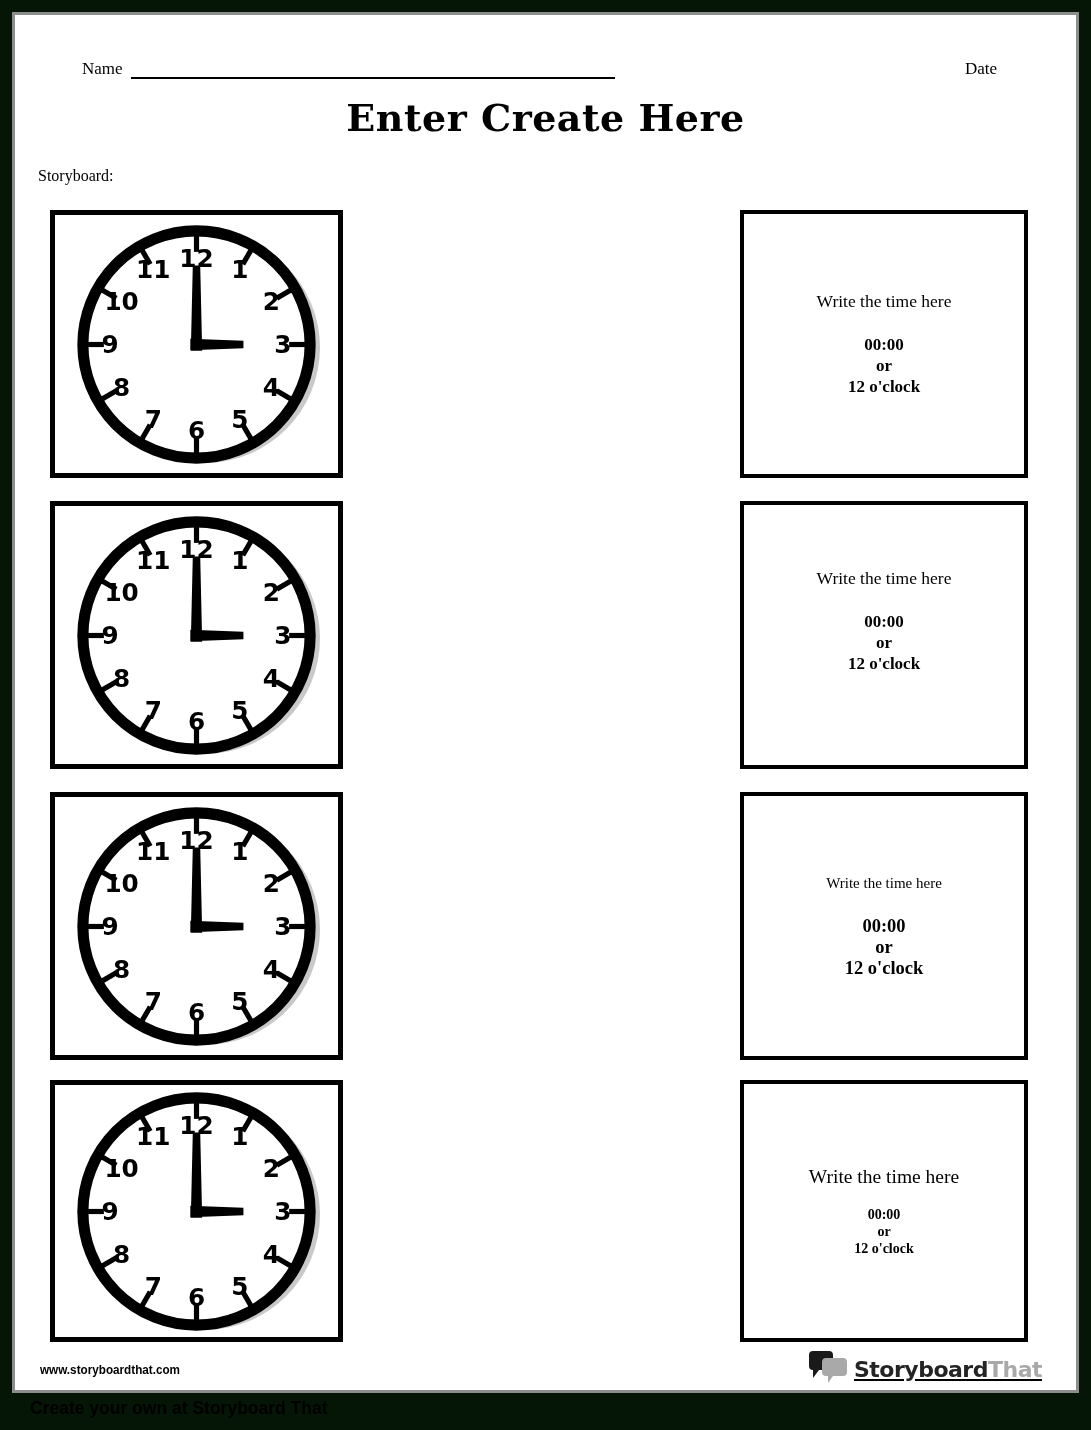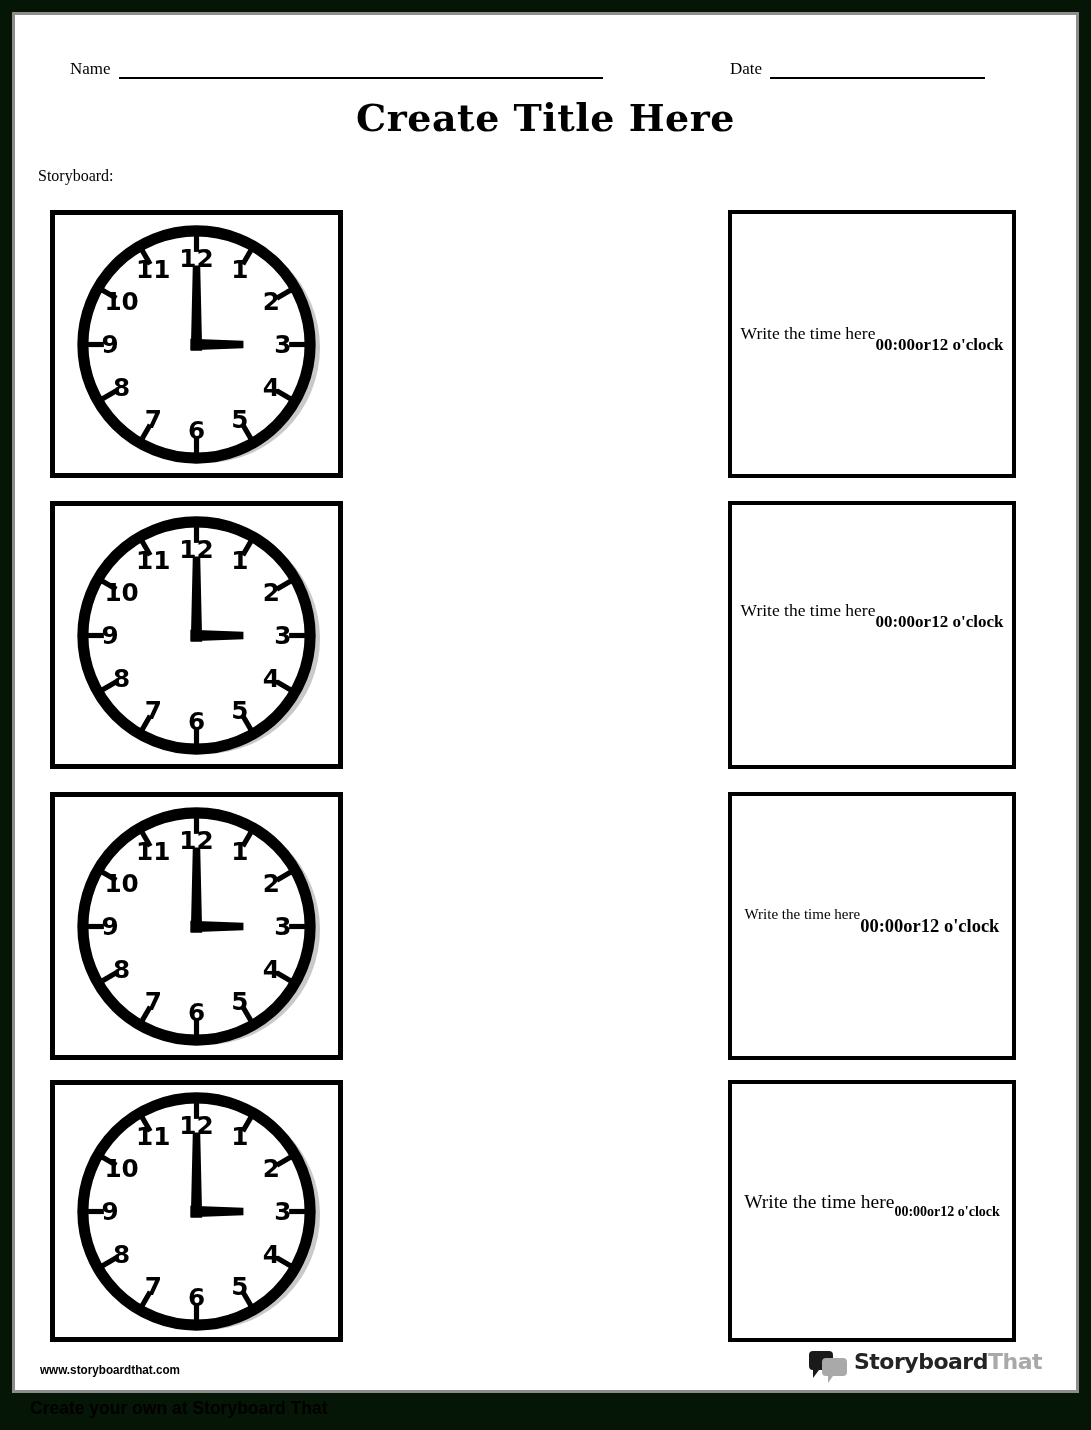--- a/index.html
+++ b/index.html
@@ -9,72 +9,72 @@
     --ink:#000000;
     --logogray:#a9a9a9;
   }
   html,body{margin:0;padding:0;background:var(--frame);}
   .canvas{position:relative;width:1091px;height:1430px;background:var(--frame);overflow:hidden;
           font-family:"Liberation Serif",serif;color:var(--ink);}
   .sheet{position:absolute;left:12px;top:12px;width:1067px;height:1381px;background:#ffffff;
          border:3px solid var(--pageborder);box-sizing:border-box;}
 
   
-  .field{position:absolute;display:flex;align-items:flex-end;gap:8px;font-size:17px;}
+  .field{position:absolute;display:flex;align-items:flex-end;gap:8px;font-size:17px;margin-left:12px;}
   .field-name{left:55px;top:44px;width:533px;}
-  .field-date{left:715px;top:44px;width:255px;}
+  .field-date{left:715px;top:44px;width:255px;flex-direction:column;}
   .field-line{flex:1;border-bottom:2px solid var(--ink);height:18px;}
   .title{position:absolute;left:0;right:0;top:80px;text-align:center;
          font-family:"DejaVu Serif",serif;font-weight:700;font-size:38px;letter-spacing:.5px;}
   .directions{position:absolute;left:23px;top:152px;font-size:16px;}
 
   
   .row{position:absolute;left:35px;width:978px;height:268px;}
   .r0{top:195px}.r1{top:486px}.r2{top:777px}.r3{top:1065px;height:262px}
   .clock-box{position:absolute;left:0;top:0;width:293px;height:100%;border:5px solid var(--ink);
              box-sizing:border-box;display:flex;align-items:center;justify-content:center;background:#fff;}
   .clock{width:247px;height:247px;display:block;}
-  .answer-box{position:absolute;right:12px;top:0;width:288px;height:100%;border:4px solid var(--ink);
-              box-sizing:border-box;display:flex;align-items:center;justify-content:center;
+  .answer-box{position:absolute;right:0;top:0;width:288px;height:100%;border:4px solid var(--ink);
+              box-sizing:border-box;display:flex;flex-direction:column;align-items:center;justify-content:center;
               text-align:center;background:#fff;}
   .prompt{line-height:1.2;}
   .tline{line-height:21px;font-weight:bold;}
   .r0 .prompt,.r1 .prompt{font-size:17.5px;margin-bottom:22px;}
   .r0 .tline,.r1 .tline{font-size:17px;}
   .r1 .answer-box{padding-bottom:28px;}
   .r2 .prompt{font-size:15px;margin-bottom:24px;}
   .r2 .tline{font-size:18.5px;}
   .r3 .prompt{font-size:19.5px;margin-bottom:18px;}
   .r3 .tline{font-size:14px;line-height:17px;}
 
   
   .website{position:absolute;left:25px;top:1347px;font-family:"Liberation Sans",sans-serif;
            font-weight:700;font-size:13px;transform:scaleX(.9);transform-origin:left;letter-spacing:0;}
-  .logo{position:absolute;right:34px;top:1334px;display:flex;align-items:flex-start;gap:6px;}
+  .logo{position:absolute;right:34px;top:1334px;display:flex;align-items:center;gap:6px;text-decoration:underline;}
   .logo-text{font-family:"DejaVu Sans",sans-serif;font-weight:700;font-size:22px;letter-spacing:-.5px;color:#242424;}
   .logo-text .that{color:var(--logogray);}
   .tagline{position:absolute;left:30px;top:1398px;font-family:"Liberation Sans",sans-serif;
            font-weight:700;font-size:17.5px;color:#000000;}
 </style>
 </head>
 <body>
 
 <div class="canvas">
   <div class="sheet">
 
     <div class="field field-name">
       <span>Name</span>
       <span class="field-line"></span>
     </div>
     <div class="field field-date">
       <span>Date</span>
       <span class="field-line"></span>
     </div>
 
-    <div class="title">Create Title Here</div>
+    <div class="title">Enter Create Here</div>
     <div class="directions">Storyboard:</div>
 
     <div id="rows-container">
         <div class="row r0">
     <div class="clock-box">
       <svg class="clock" viewBox="0 0 200 200">
               <circle cx="106.5" cy="102.5" r="93.5" fill="#c9c9c9"></circle>
               <circle cx="100" cy="100" r="92" fill="#ffffff" stroke="#000000" stroke-width="9"></circle>
               <line x1="100" y1="25" x2="100" y2="7" stroke="#000000" stroke-width="4.2"></line>
               <text x="100" y="30" text-anchor="middle" dominant-baseline="central" fill="#000000" font-family="&quot;DejaVu Sans&quot;, sans-serif" font-size="20" font-weight="bold">12</text>

